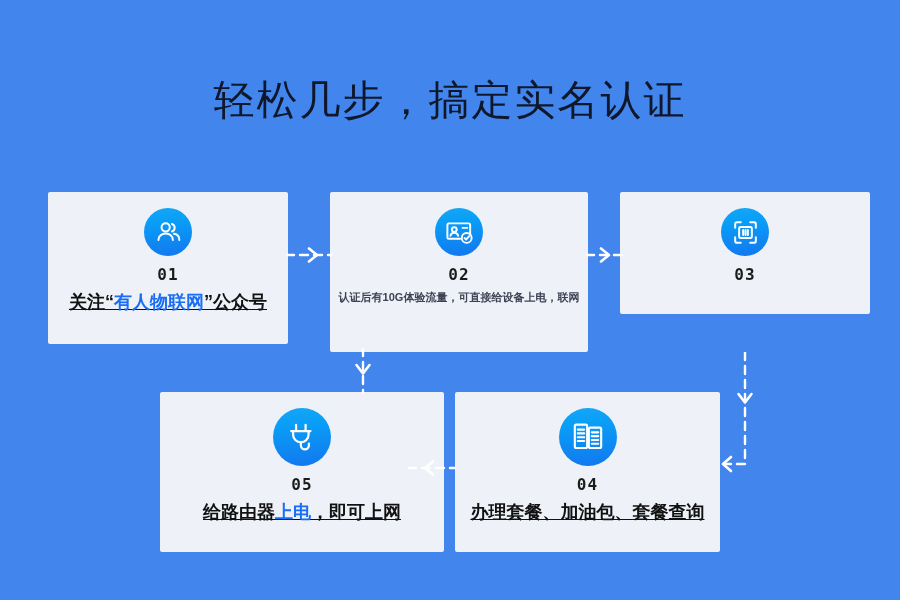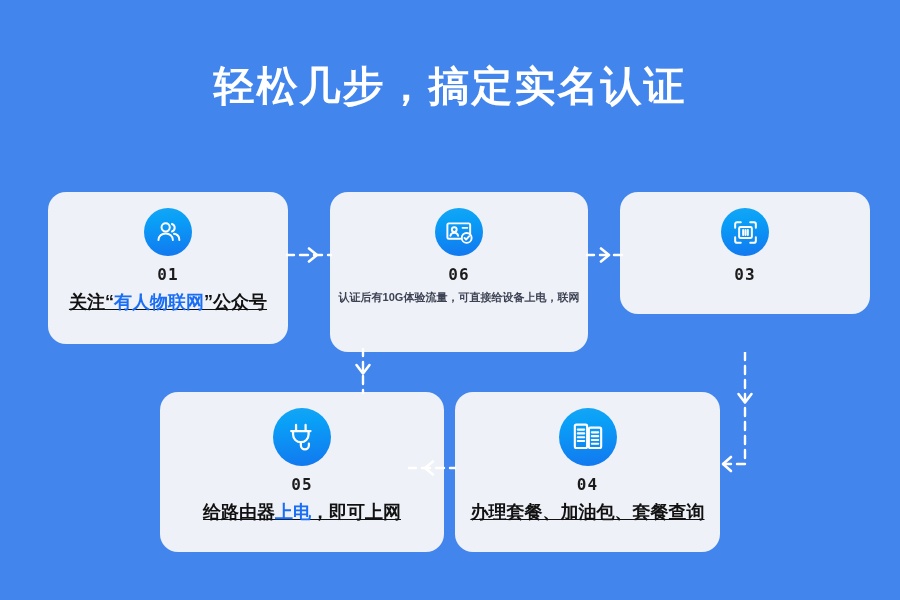--- a/index.html
+++ b/index.html
@@ -7,34 +7,34 @@
   body {
     background:#4285ec;
     font-family:"Liberation Sans","DejaVu Sans",sans-serif;
     overflow:hidden;
     position:relative;
   }
 
   
   .page-title {
     position:absolute;
-    top:62px; left:0; right:0;
+    top:76px; left:0; right:0;
     text-align:center;
-    color:#ffffff;
+    color:#0f172a;
     font-size:41px;
-    font-weight:bold;
+    font-weight:normal;
     letter-spacing:2px;
     line-height:1.2;
   }
 
   
   .card {
     position:absolute;
     background:#eef1f7;
-    border-radius:18px;
+    border-radius:2px;
     display:flex;
     flex-direction:column;
     align-items:center;
     padding-top:16px;
   }
   .card-1 { left:48px;  top:192px; width:240px; height:152px; }
   .card-2 { left:330px; top:192px; width:258px; height:160px; }
   .card-3 { left:620px; top:192px; width:250px; height:122px; }
   .card-4 { left:455px; top:392px; width:265px; height:160px; }
   .card-5 { left:160px; top:392px; width:284px; height:160px; }
@@ -117,21 +117,21 @@
   <div class="icon-badge">
     <svg width="31" height="31" viewBox="0 0 32 32" fill="none" stroke="#fff" stroke-width="2" stroke-linecap="round" stroke-linejoin="round">
       <path d="M27 18.6V8.2a1.6 1.6 0 0 0-1.6-1.6H5.1A1.6 1.6 0 0 0 3.5 8.2v12.6a1.6 1.6 0 0 0 1.6 1.6h11.6"></path>
       <circle cx="10.6" cy="13" r="2.5"></circle>
       <path d="M6.6 19.3c.5-2 2.1-3.1 4-3.1s3.5 1.1 4 3.1"></path>
       <path d="M19.2 11.2h4.8"></path>
       <circle cx="23.4" cy="21.6" r="5.1"></circle>
       <path d="M21.2 21.6l1.6 1.7 3-3.3"></path>
     </svg>
   </div>
-  <div class="step-num">06</div>
+  <div class="step-num">02</div>
   <div class="card-sub">认证后有10G体验流量，可直接给设备上电，联网</div>
 </div>
 
 <div class="card card-3">
   <div class="icon-badge">
     <svg width="29" height="29" viewBox="0 0 32 32" fill="none" stroke="#fff" stroke-width="2.2" stroke-linecap="round" stroke-linejoin="round">
       <path d="M4.6 10.8V6.6a2 2 0 0 1 2-2h4.2"></path>
       <path d="M21.2 4.6h4.2a2 2 0 0 1 2 2v4.2"></path>
       <path d="M27.4 21.2v4.2a2 2 0 0 1-2 2h-4.2"></path>
       <path d="M10.8 27.4H6.6a2 2 0 0 1-2-2v-4.2"></path>

